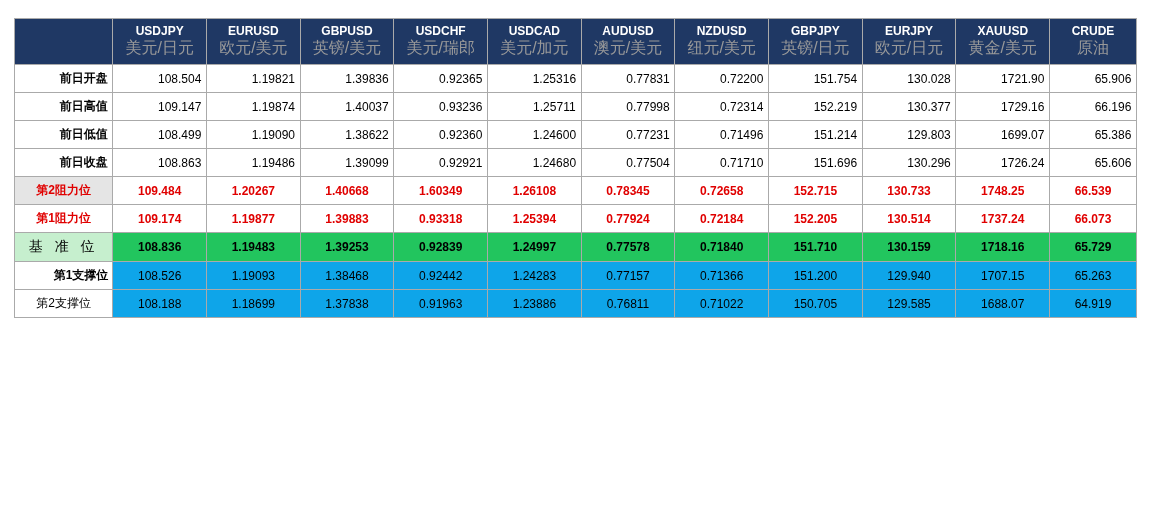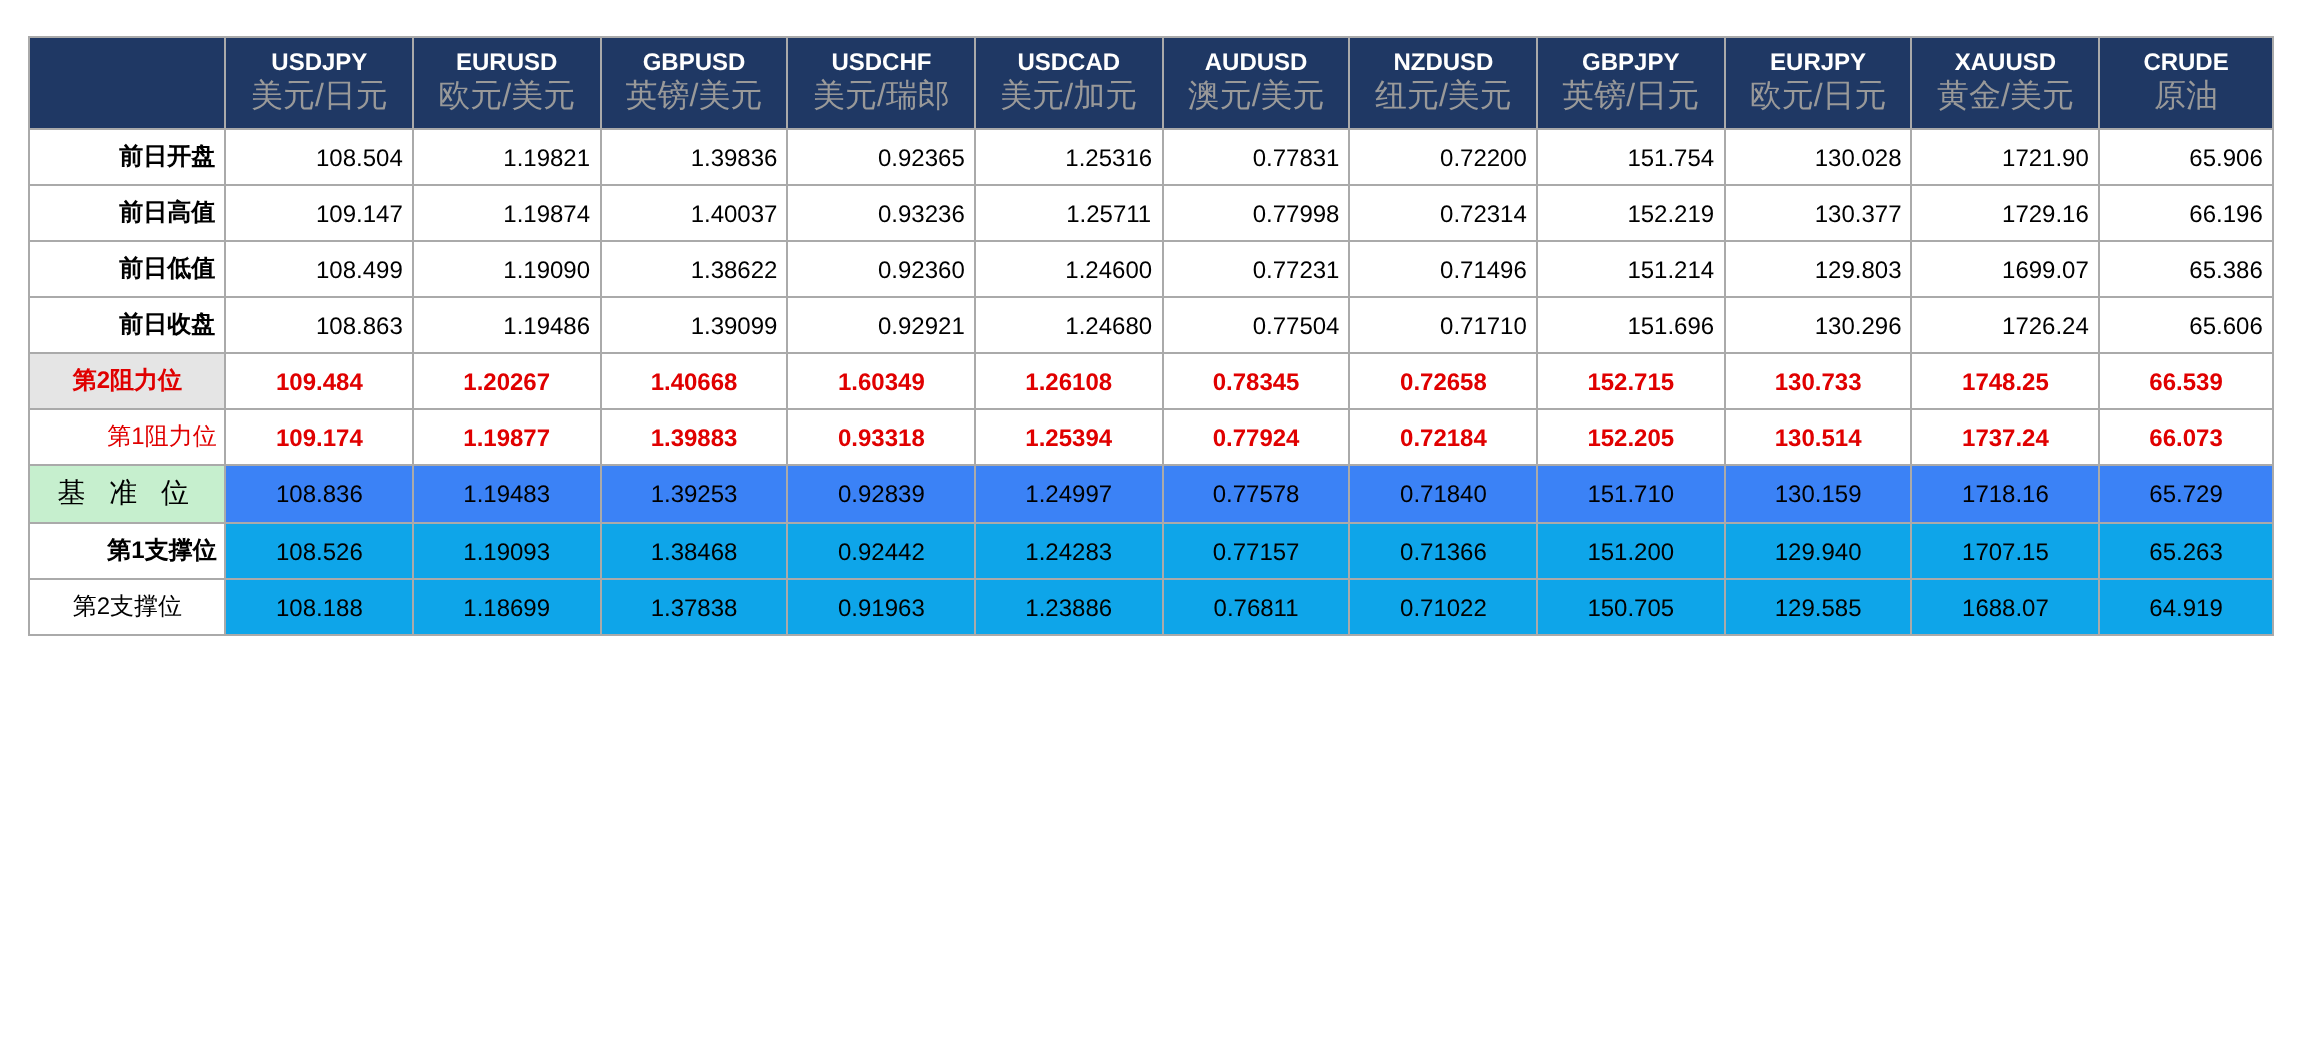--- a/index.html
+++ b/index.html
@@ -55,23 +55,23 @@
       color: #e00000;
       font-weight: bold;
     }
     .row-resistance td.col-label {
       color: #e00000;
       background: #fff;
       font-weight: bold;
     }
     
     .row-base td {
-      background: #3b82f6;
-      color: #000;
-      font-weight: normal;
+      background: #22c55e;
+      color: #000;
+      font-weight: bold;
     }
     .row-base td.col-label {
       background: #c6efce;
       color: #000;
       font-weight: normal;
       font-size: 14px;
       letter-spacing: 4px;
     }
     
     .row-support td {
@@ -171,21 +171,21 @@
         <td>1.60349</td>
         <td>1.26108</td>
         <td>0.78345</td>
         <td>0.72658</td>
         <td>152.715</td>
         <td>130.733</td>
         <td>1748.25</td>
         <td>66.539</td>
       </tr>
       <tr class="row-resistance">
-        <td class="col-label" style="color: rgb(224, 0, 0); background: rgb(255, 255, 255); font-weight: normal; text-align: right;">第1阻力位</td>
+        <td class="col-label" style="color: rgb(224, 0, 0); background: rgb(255, 255, 255); font-weight: bold;">第1阻力位</td>
         <td>109.174</td>
         <td>1.19877</td>
         <td>1.39883</td>
         <td>0.93318</td>
         <td>1.25394</td>
         <td>0.77924</td>
         <td>0.72184</td>
         <td>152.205</td>
         <td>130.514</td>
         <td>1737.24</td>

